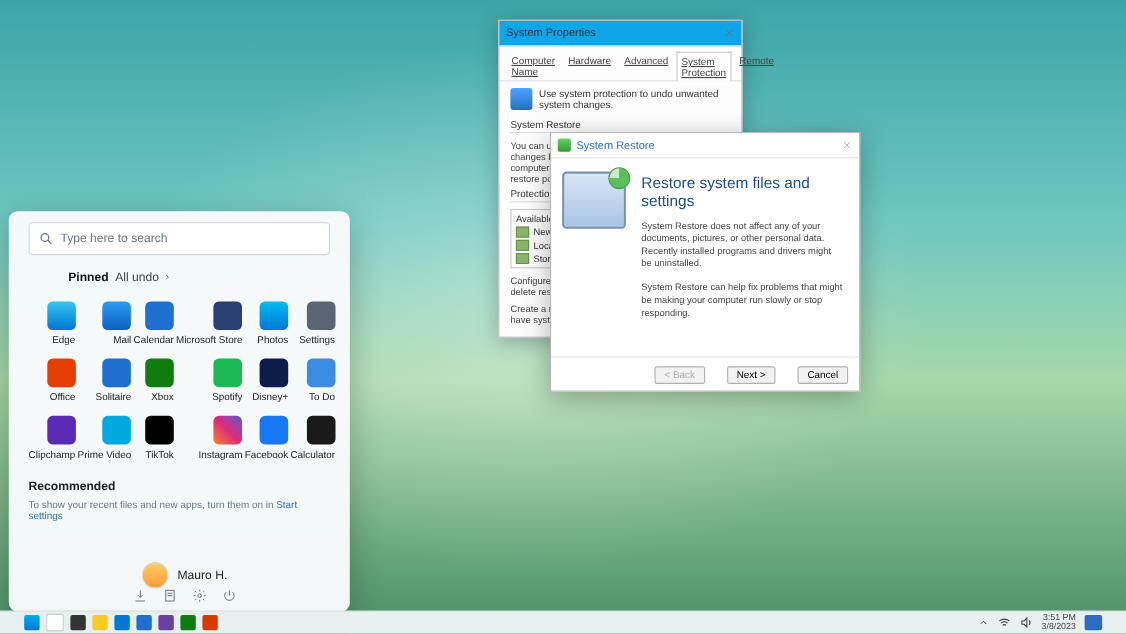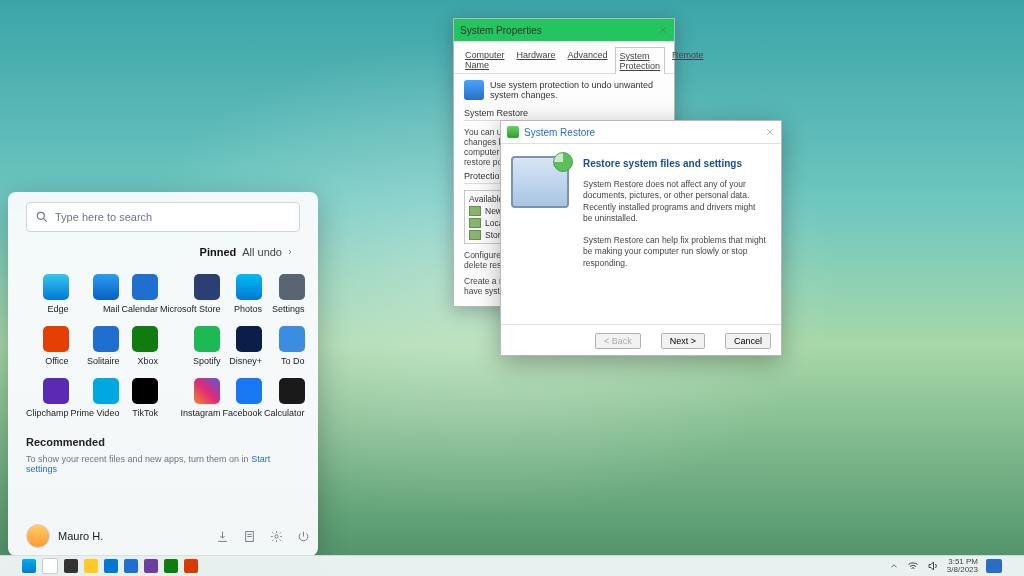--- a/index.html
+++ b/index.html
@@ -5,41 +5,41 @@
 html,body{margin:0;padding:0;width:1024px;height:576px;overflow:hidden;font-family:"Segoe UI",Arial,sans-serif;font-size:11px;color:#222;}
 .desktop{position:relative;width:1024px;height:576px;background:
  radial-gradient(ellipse 600px 400px at 480px 280px, rgba(255,255,255,.35), rgba(255,255,255,0) 60%),
  linear-gradient(180deg,#3ca4a8 0%, #6ec7c0 35%, #a7d8a9 60%, #4a8f66 100%);
  background-color:#6fc2b6;}
 
 .startmenu{position:absolute;left:8px;top:192px;width:310px;height:364px;background:rgba(248,250,252,.97);border-radius:8px;box-shadow:0 8px 30px rgba(0,0,0,.25);padding:10px 18px 8px 18px;box-sizing:border-box;}
 .search{display:flex;align-items:center;height:28px;border:1px solid #d0d5dc;border-radius:4px;background:#fff;padding:0 8px;color:#6b7785;}
 .search svg{width:14px;height:14px;stroke:#6b7785;fill:none;stroke-width:2;}
 .search span{margin-left:6px;font-size:11px;}
-.sm-head{display:flex;justify-content:flex-end;align-items:center;margin-top:12px;font-size:11px;margin-left:36px;}
+.sm-head{display:flex;justify-content:flex-start;align-items:center;margin-top:12px;font-size:11px;margin-left:36px;}
 .sm-head b{font-weight:600;color:#111;}
 .allapps{display:flex;align-items:center;gap:4px;padding:2px 6px;border-radius:3px;color:#444;}
 .allapps svg{width:8px;height:8px;stroke:#444;fill:none;stroke-width:2;}
 .grid{display:grid;grid-template-columns:repeat(6,1fr);gap:4px 2px;margin-top:10px;}
 .tile{display:flex;flex-direction:column;align-items:flex-end;gap:4px;padding:4px 0;border-radius:4px;}
 .tile .ic{width:26px;height:26px;border-radius:5px;display:flex;align-items:center;justify-content:center;color:#fff;font-size:13px;}
 .tile span{font-size:9px;color:#222;white-space:nowrap;}
 .rec{margin-top:14px;}
 .rec b{font-size:11px;font-weight:600;}
 .rec p{font-size:9px;color:#6b7785;margin:6px 0 0 0;}
 .rec a{color:#2a6dc4;text-decoration:none;}
-.sm-foot{position:absolute;left:18px;right:8px;bottom:8px;display:flex;align-items:center;justify-content:space-between;}
+.sm-foot{position:absolute;left:18px;right:8px;bottom:8px;display:flex;align-items:center;justify-content:space-between;flex-direction:column;}
 .user{display:flex;align-items:center;gap:8px;font-size:11px;color:#222;}
 .avatar{width:22px;height:22px;border-radius:50%;background:linear-gradient(#ffcc66,#ff9933);border:1px solid #d0d5dc;}
 .footicons{display:flex;gap:14px;color:#5a6573;}
 .footicons svg{width:13px;height:13px;stroke:currentColor;fill:none;stroke-width:1.5;}
 
 .win{position:absolute;background:#fdfdfd;border:1px solid #b8b8b8;box-shadow:0 4px 18px rgba(0,0,0,.25);}
 .sysprop{left:453px;top:18px;width:220px;}
-.titlebar{height:22px;display:flex;align-items:center;justify-content:space-between;padding:0 6px;font-size:10px;color:#333;border-bottom:1px solid #dcdcdc;background:#22c55e;}
+.titlebar{height:22px;display:flex;align-items:center;justify-content:space-between;padding:0 6px;font-size:10px;color:#333;border-bottom:1px solid #dcdcdc;background:#0ea5e9;}
 .titlebar svg{width:10px;height:10px;stroke:#666;fill:none;stroke-width:1.5;}
 .tabs{display:flex;gap:2px;padding:4px 6px 0 6px;font-size:9px;color:#444;border-bottom:1px solid #dcdcdc;text-decoration:underline;}
 .tab{padding:3px 4px;border:1px solid transparent;border-bottom:none;}
 .tab.active{border-color:#c8c8c8;background:#fdfdfd;position:relative;top:1px;}
 .sp-body{padding:6px 10px 10px 10px;font-size:9px;color:#333;}
 .sp-row{display:flex;gap:6px;align-items:flex-start;margin-bottom:8px;}
 .shield{width:20px;height:20px;flex:none;background:linear-gradient(#4aa3ff,#2a6dc4);border-radius:3px;}
 .group{margin-top:4px;}
 .group>label{font-size:9px;color:#333;}
 .group .rule{height:1px;background:#dcdcdc;margin:2px 0 6px 0;}
@@ -52,21 +52,21 @@
 
 .wizard{position:absolute;left:500px;top:120px;width:280px;height:234px;background:#fff;border:1px solid #b8b8b8;box-shadow:0 6px 24px rgba(0,0,0,.3);}
 .wiz-title{height:22px;display:flex;align-items:center;gap:5px;padding:0 6px;font-size:10px;color:#2a6dc4;border-bottom:1px solid #e0e0e0;}
 .wiz-title .wic{width:12px;height:12px;background:linear-gradient(#6ad06a,#2e9e2e);border-radius:2px;}
 .wiz-title svg{width:10px;height:10px;stroke:#888;fill:none;stroke-width:1.5;}
 .wiz-body{display:flex;height:180px;}
 .wiz-side{width:78px;display:flex;align-items:flex-start;justify-content:center;padding-top:12px;}
 .monitor{width:54px;height:48px;background:linear-gradient(#d8e6f5,#a9c4e6);border:2px solid #7a94b0;border-radius:4px;position:relative;}
 .monitor:after{content:"";position:absolute;right:-6px;top:-6px;width:18px;height:18px;border-radius:50%;background:conic-gradient(#5bbf5b 0 270deg,#cde8cd 0);border:1px solid #4a9e4a;}
 .wiz-main{flex:1;padding:14px 14px 0 4px;}
-.wiz-main h3{margin:0 0 10px 0;font-size:10px;font-weight:700;color:#1a4e8f;}
+.wiz-main h3{margin:0 0 10px 0;font-size:14px;font-weight:400;color:#1a4e8f;}
 .wiz-main p{margin:0 0 10px 0;font-size:8.5px;color:#444;line-height:1.35;}
 .wiz-foot{height:32px;border-top:1px solid #e0e0e0;display:flex;align-items:center;justify-content:flex-end;gap:20px;padding:0 10px;}
 
 .taskbar{position:absolute;left:0;right:0;bottom:0;height:20px;background:rgba(245,248,252,.92);border-top:1px solid rgba(0,0,0,.1);display:flex;padding:0 22px;gap:6px;}
 .tb-left{display:flex;align-items:center;gap:6px;}
 .tb-ic{width:14px;height:14px;border-radius:2px;}
 .tb-right{margin-left:auto;display:flex;align-items:center;gap:8px;font-size:8px;color:#444;}
 .clock{text-align:right;line-height:1;}
 </style>
 </head>

